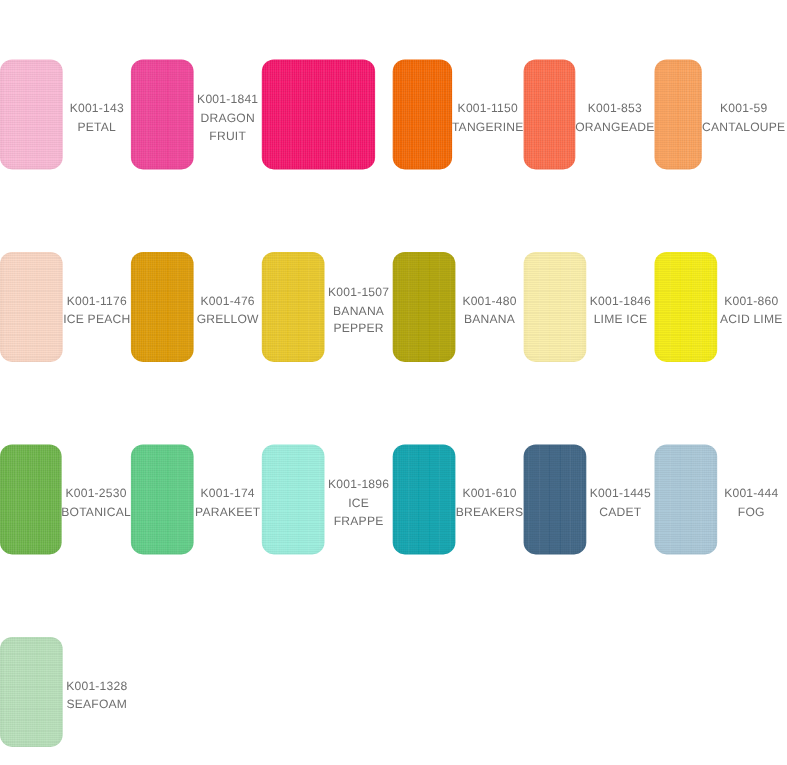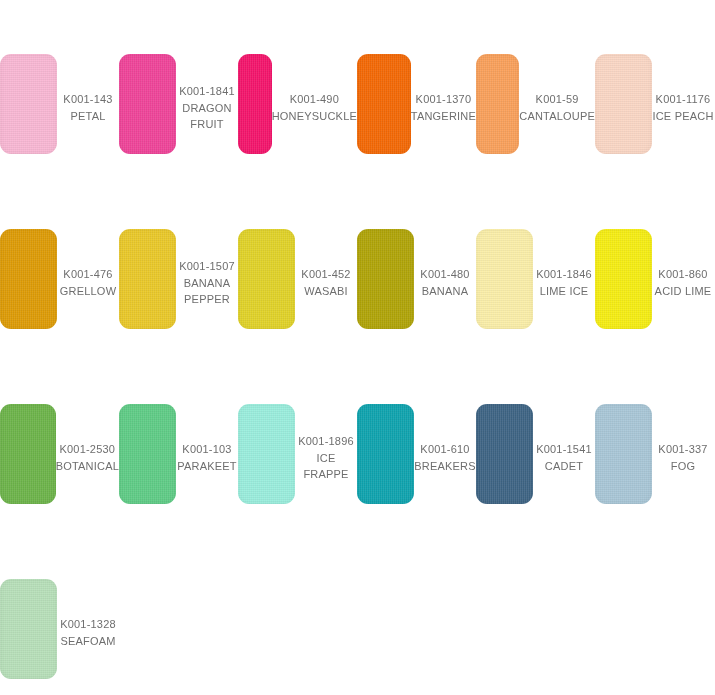--- a/index.html
+++ b/index.html
@@ -83,30 +83,33 @@
     </div>
     <div class="swatch-cell">
       <div class="swatch-chip" style="background: rgb(239, 68, 153);"></div>
       <div class="swatch-labels">
         <span class="swatch-code">K001-1841</span>
         <span class="swatch-name">DRAGON FRUIT</span>
       </div>
     </div>
     <div class="swatch-cell">
       <div class="swatch-chip" style="background: rgb(244, 21, 108);"></div>
-      <div class="swatch-labels">
-        <span class="swatch-code">K001-490</span>
-        <span class="swatch-name">HONEYSUCKLE</span>
-      </div>
     </div>
     <div class="swatch-cell">
       <div class="swatch-chip" style="background: rgb(243, 104, 5);"></div>
       <div class="swatch-labels">
-        <span class="swatch-code">K001-1370</span>
+        <span class="swatch-code">K001-1150</span>
         <span class="swatch-name">TANGERINE</span>
+      </div>
+    </div>
+    <div class="swatch-cell">
+      <div class="swatch-chip" style="background: rgb(251, 109, 76);"></div>
+      <div class="swatch-labels">
+        <span class="swatch-code">K001-853</span>
+        <span class="swatch-name">ORANGEADE</span>
       </div>
     </div>
     <div class="swatch-cell">
       <div class="swatch-chip" style="background: rgb(249, 160, 91);"></div>
       <div class="swatch-labels">
         <span class="swatch-code">K001-59</span>
         <span class="swatch-name">CANTALOUPE</span>
       </div>
     </div>
     <div class="swatch-cell">
@@ -124,27 +127,20 @@
       </div>
     </div>
     <div class="swatch-cell">
       <div class="swatch-chip" style="background: rgb(233, 200, 41);"></div>
       <div class="swatch-labels">
         <span class="swatch-code">K001-1507</span>
         <span class="swatch-name">BANANA PEPPER</span>
       </div>
     </div>
     <div class="swatch-cell">
-      <div class="swatch-chip" style="background: rgb(224, 210, 40);"></div>
-      <div class="swatch-labels">
-        <span class="swatch-code">K001-452</span>
-        <span class="swatch-name">WASABI</span>
-      </div>
-    </div>
-    <div class="swatch-cell">
       <div class="swatch-chip" style="background: rgb(176, 164, 8);"></div>
       <div class="swatch-labels">
         <span class="swatch-code">K001-480</span>
         <span class="swatch-name">BANANA</span>
       </div>
     </div>
     <div class="swatch-cell">
       <div class="swatch-chip" style="background: rgb(250, 238, 168);"></div>
       <div class="swatch-labels">
         <span class="swatch-code">K001-1846</span>
@@ -161,49 +157,49 @@
     <div class="swatch-cell">
       <div class="swatch-chip" style="background: rgb(109, 180, 74);"></div>
       <div class="swatch-labels">
         <span class="swatch-code">K001-2530</span>
         <span class="swatch-name">BOTANICAL</span>
       </div>
     </div>
     <div class="swatch-cell">
       <div class="swatch-chip" style="background: rgb(95, 204, 134);"></div>
       <div class="swatch-labels">
-        <span class="swatch-code">K001-103</span>
+        <span class="swatch-code">K001-174</span>
         <span class="swatch-name">PARAKEET</span>
       </div>
     </div>
     <div class="swatch-cell">
       <div class="swatch-chip" style="background: rgb(154, 237, 220);"></div>
       <div class="swatch-labels">
         <span class="swatch-code">K001-1896</span>
         <span class="swatch-name">ICE FRAPPE</span>
       </div>
     </div>
     <div class="swatch-cell">
       <div class="swatch-chip" style="background: rgb(15, 163, 174);"></div>
       <div class="swatch-labels">
         <span class="swatch-code">K001-610</span>
         <span class="swatch-name">BREAKERS</span>
       </div>
     </div>
     <div class="swatch-cell">
       <div class="swatch-chip" style="background: rgb(62, 100, 132);"></div>
       <div class="swatch-labels">
-        <span class="swatch-code">K001-1541</span>
+        <span class="swatch-code">K001-1445</span>
         <span class="swatch-name">CADET</span>
       </div>
     </div>
     <div class="swatch-cell">
       <div class="swatch-chip" style="background: rgb(168, 198, 214);"></div>
       <div class="swatch-labels">
-        <span class="swatch-code">K001-337</span>
+        <span class="swatch-code">K001-444</span>
         <span class="swatch-name">FOG</span>
       </div>
     </div>
     <div class="swatch-cell">
       <div class="swatch-chip" style="background: rgb(183, 223, 185);"></div>
       <div class="swatch-labels">
         <span class="swatch-code">K001-1328</span>
         <span class="swatch-name">SEAFOAM</span>
       </div>
     </div>

